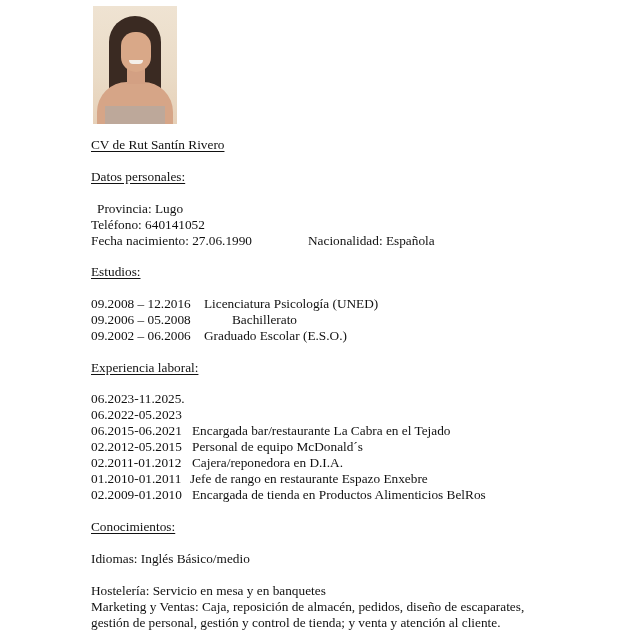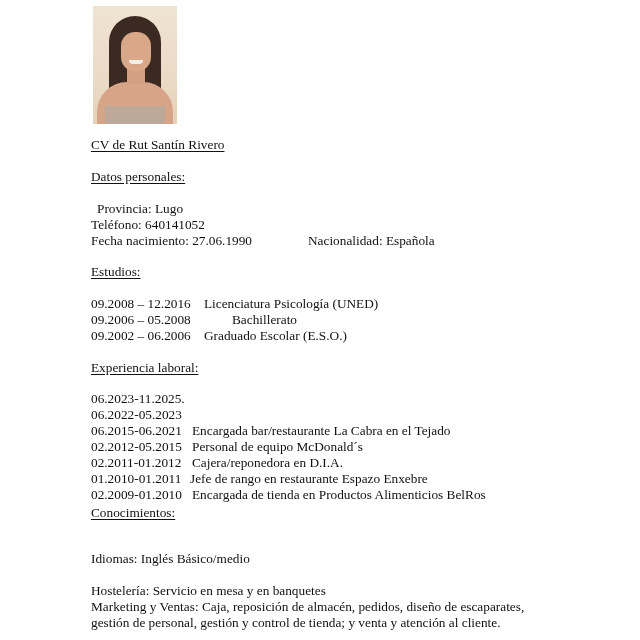--- a/index.html
+++ b/index.html
@@ -116,19 +116,19 @@
   <div class="line" style="top:423px; left:192px;">Encargada bar/restaurante La Cabra en el Tejado</div>
   <div class="line" style="top:439px;">02.2012-05.2015</div>
   <div class="line" style="top:439px; left:192px;">Personal de equipo McDonald´s</div>
   <div class="line" style="top:455px;">02.2011-01.2012</div>
   <div class="line" style="top:455px; left:192px;">Cajera/reponedora en D.I.A.</div>
   <div class="line" style="top:471px;">01.2010-01.2011</div>
   <div class="line" style="top:471px; left:190px;">Jefe de rango en restaurante Espazo Enxebre</div>
   <div class="line" style="top:487px;">02.2009-01.2010</div>
   <div class="line" style="top:487px; left:192px;">Encargada de tienda en Productos Alimenticios BelRos</div>
 
-  <div class="line u" style="top:505px;">Conocimientos:</div>
+  <div class="line u" style="top:519px;">Conocimientos:</div>
   <div class="line" style="top:551px;">Idiomas: Inglés Básico/medio</div>
   <div class="line" style="top:583px;">Hostelería: Servicio en mesa y en banquetes</div>
   <div class="line" style="top:599px;">Marketing y Ventas: Caja, reposición de almacén, pedidos, diseño de escaparates,</div>
   <div class="line" style="top:615px;">gestión de personal, gestión y control de tienda; y venta y atención al cliente.</div>
 
 </div>
 
 </body></html>

